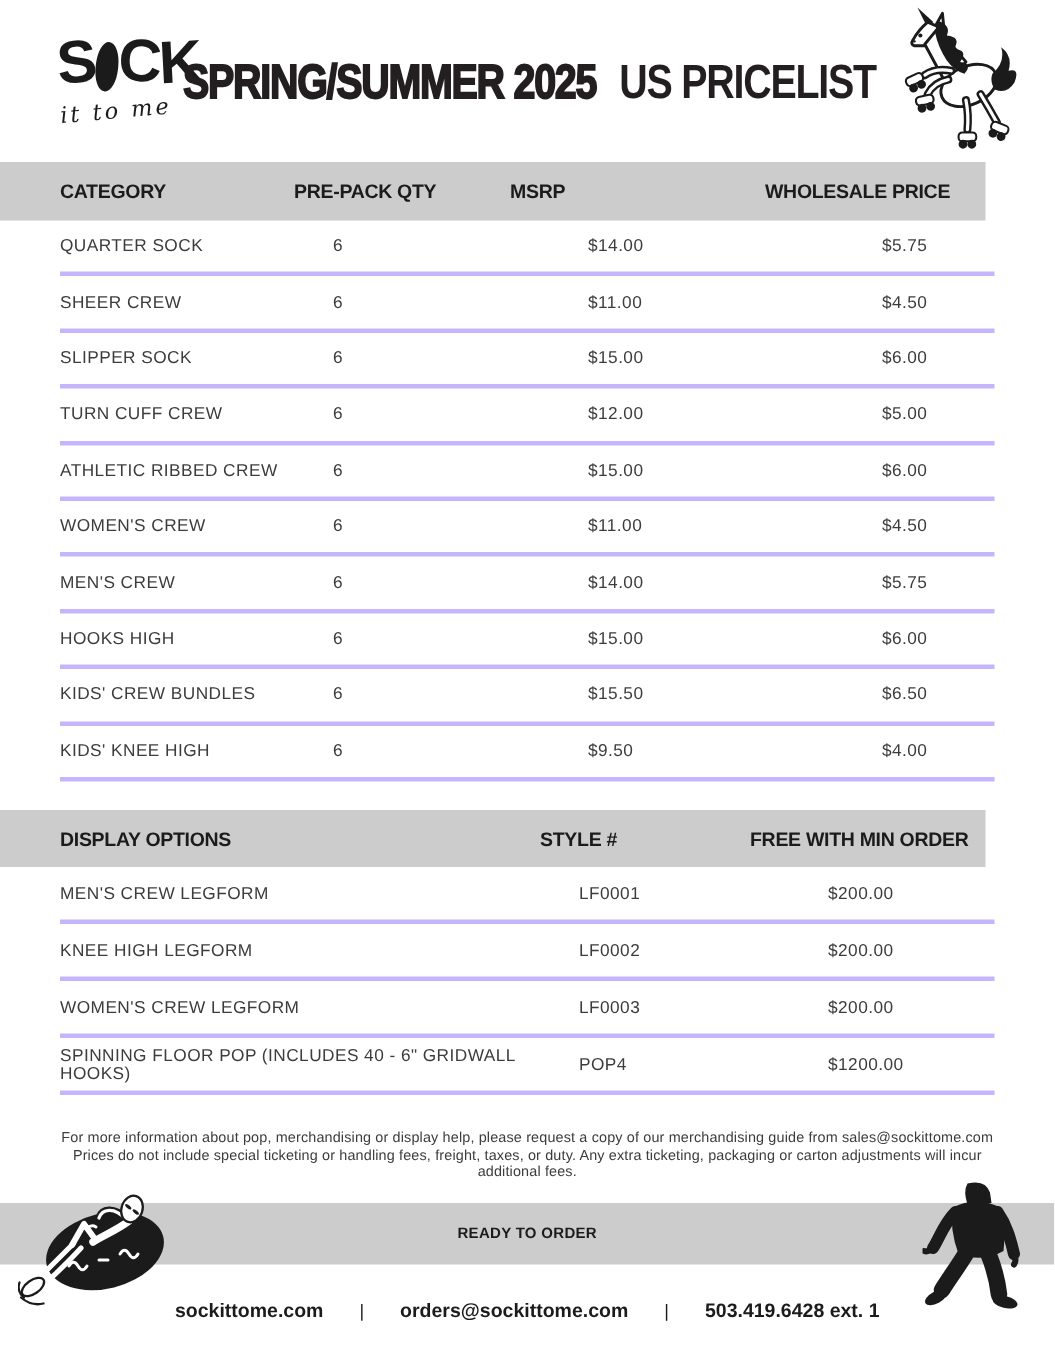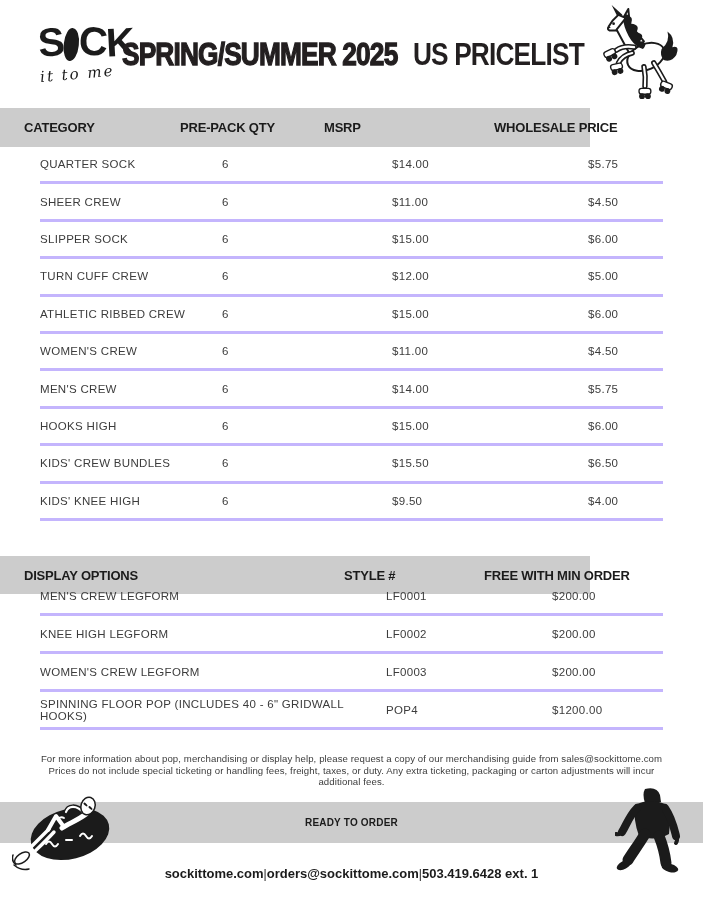--- a/index.html
+++ b/index.html
@@ -19,24 +19,24 @@
   .logo-o { display:inline-block; width:19px; height:33px; background:#1b1b1b; border-radius:50% / 48%; margin:0 1px; transform:rotate(6deg) translateY(2px); }
   .logo-script { font-family:"DejaVu Serif", serif; font-style:italic; font-size:15px; letter-spacing:2px; color:#1b1b1b; transform:rotate(-5deg); margin-top:2px; margin-left:2px; white-space:nowrap; }
 
   .title { position:absolute; left:122px; top:38px; white-space:nowrap; transform:scaleX(.82); transform-origin:left center; font-size:32px; line-height:1; color:#231f20; }
   .title .season { font-weight:bold; -webkit-text-stroke:1.3px #231f20; letter-spacing:-1px; }
   .title .rest { font-weight:bold; letter-spacing:-1px; margin-left:10px; }
 
   .unicorn { position:absolute; right:12px; top:4px; }
 
   
-  .band { position:absolute; left:0; width:590px; background:#cccccc; padding:0 24px; display:grid; align-items:center; }
+  .band { position:absolute; left:0; width:657px; background:#cccccc; padding:0 40px; display:grid; align-items:center; }
   .band .hcell { font-weight:bold; font-size:13px; letter-spacing:-.2px; color:#1b1b1b; }
   .grid1 { grid-template-columns:156px 144px 170px 153px; }
-  .grid2 { grid-template-columns:320px 140px 163px;margin-top:16px; }
+  .grid2 { grid-template-columns:320px 140px 163px; }
   .band1 { top:108px; height:39px; }
   .band2 { top:540px; height:38px; }
 
   .rows { position:absolute; left:40px; width:623px; }
   .rows1 { top:147px; }
   .rows2 { top:578px; }
   .t-row { display:grid; align-items:center; border-bottom:3px solid #c4b5fd;gap:26px; }
   .rows1 .t-row { grid-template-columns:156px 144px 170px 153px; height:37.4px; }
   .rows2 .t-row { grid-template-columns:320px 140px 163px; height:38px; }
   .cell { font-size:11.5px; letter-spacing:.3px; color:#3c3c3c; }
@@ -46,21 +46,21 @@
   .footnote { position:absolute; top:753px; left:31px; width:641px; text-align:center; font-size:9.6px; line-height:11.5px; color:#3c3c3c; letter-spacing:.1px; }
 
   
   .ready-band { position:absolute; top:802px; left:0; width:703px; height:41px; background:#cccccc; display:flex; align-items:center; justify-content:center; }
   .ready-label { font-weight:bold; font-size:10px; letter-spacing:.2px; color:#1b1b1b; }
 
   .alien { position:absolute; left:12px; top:792px; }
   .bigfoot { position:absolute; right:16px; top:786px; }
 
   
-  .contact { position:absolute; top:866px; left:0; width:703px; display:flex; justify-content:center; align-items:center; font-size:13px; font-weight:bold; color:#1b1b1b; }
+  .contact { position:absolute; top:866px; left:0; width:703px; display:flex; justify-content:center; align-items:center; gap:24px; font-size:13px; font-weight:bold; color:#1b1b1b; }
   .contact .sep { font-weight:normal; color:#1b1b1b; font-size:12px; }
 </style>
 </head>
 <body>
 
 <div class="page">
 
   <div class="logo">
     <div class="logo-word">
       <span class="ltr">S</span>

